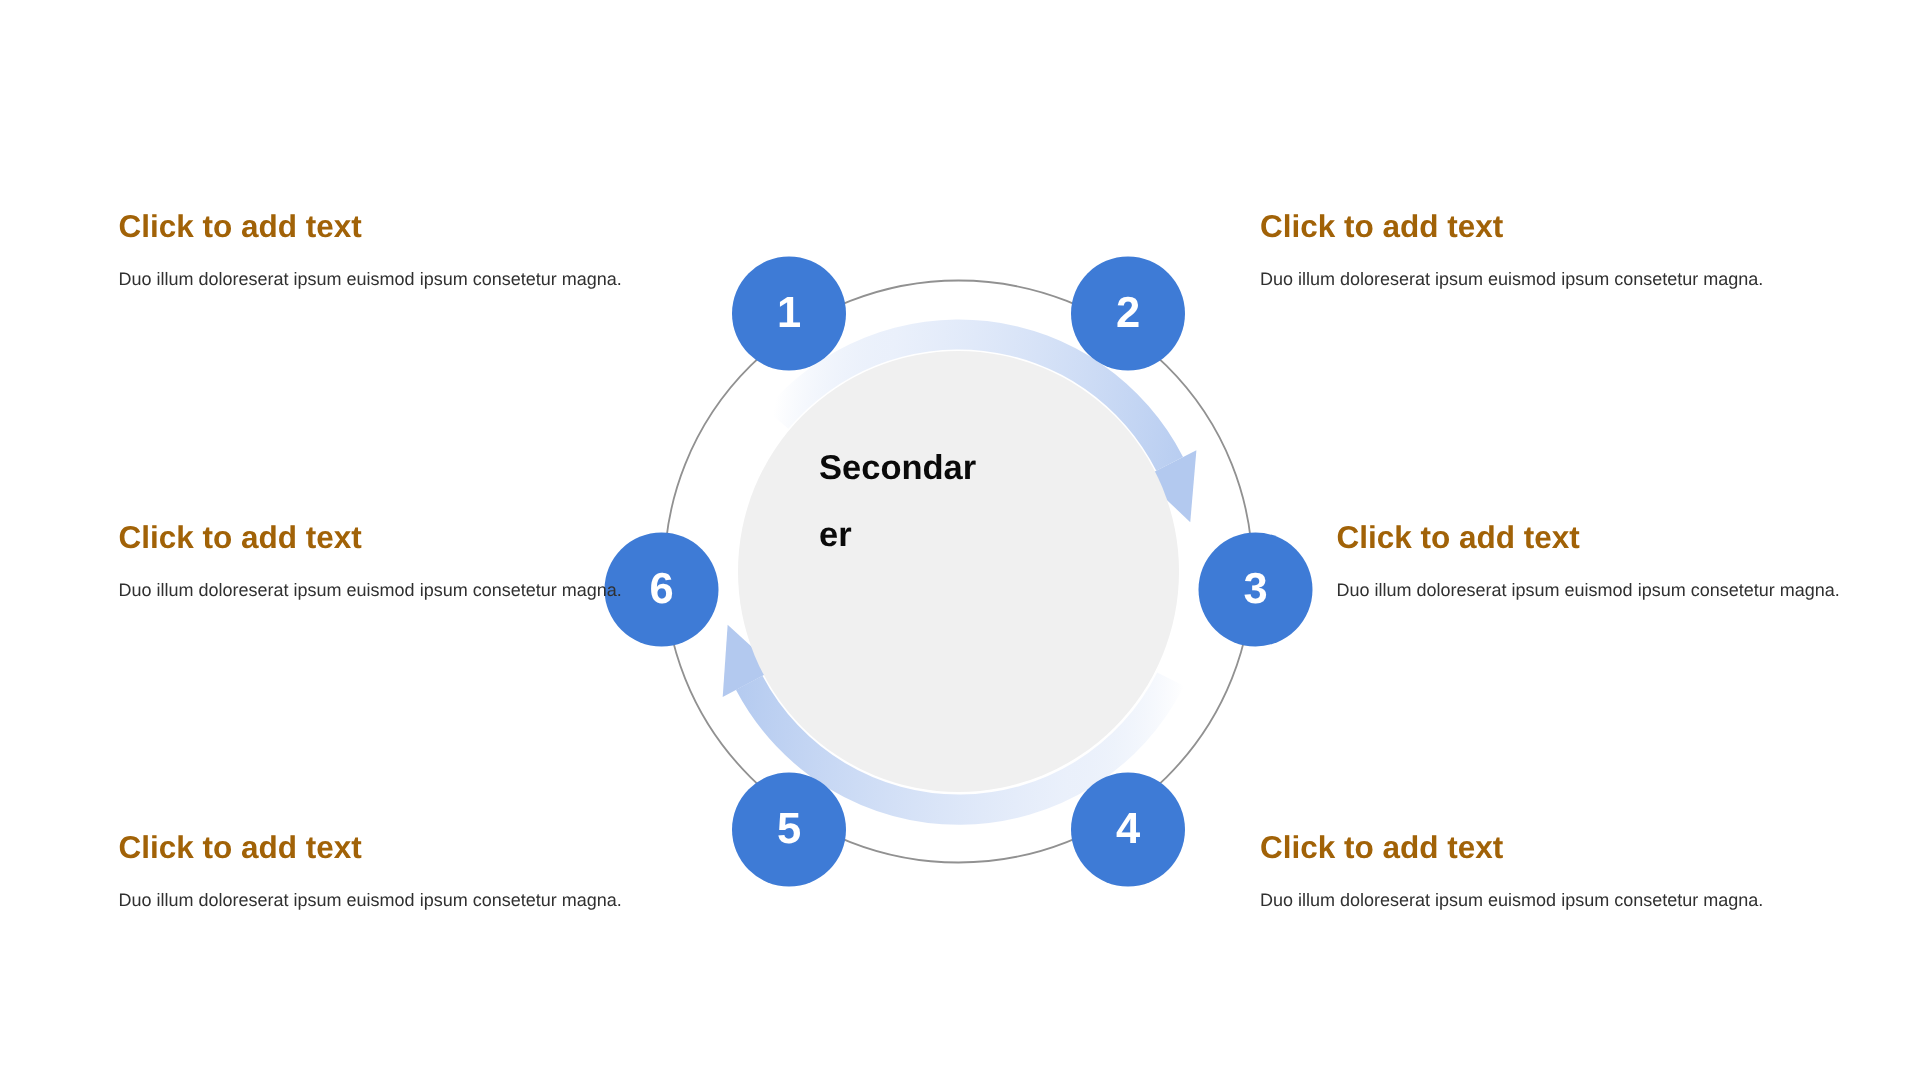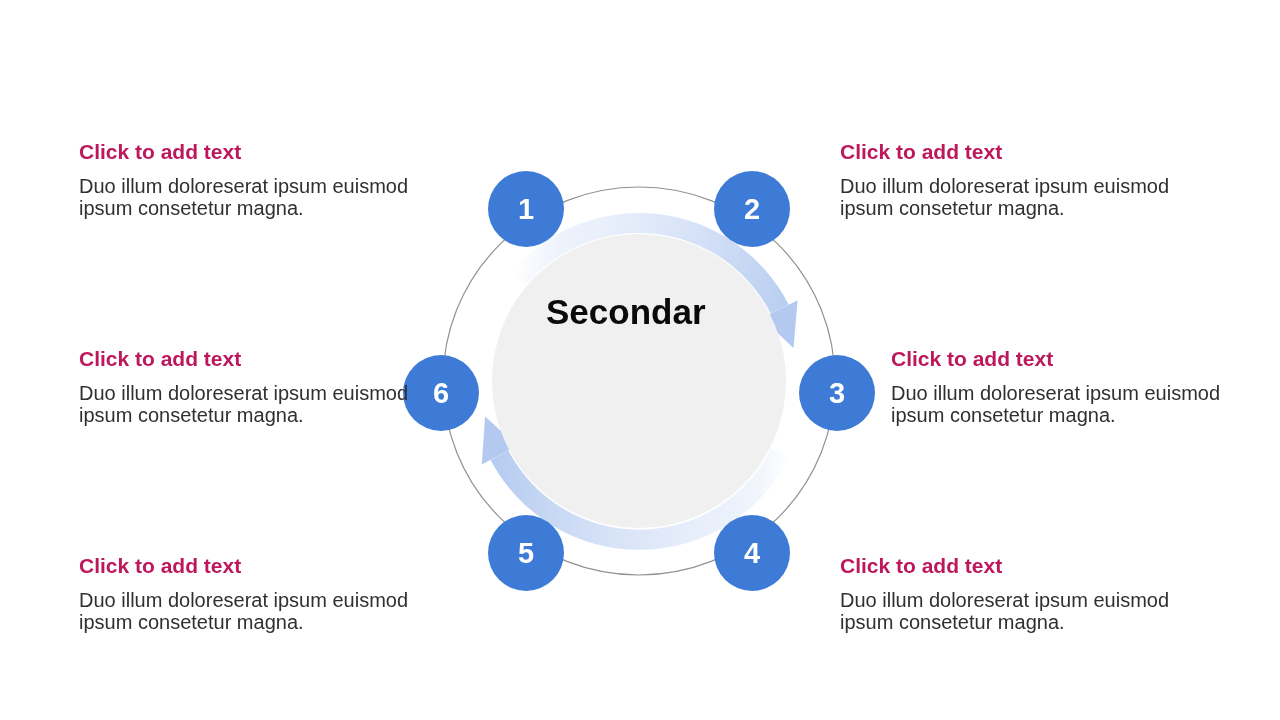--- a/index.html
+++ b/index.html
@@ -11,30 +11,30 @@
   
   .node{
     position:absolute;width:76px;height:76px;border-radius:50%;
     background:#3e7bd6;color:#ffffff;display:flex;align-items:center;justify-content:center;
     font-size:29px;font-weight:700;
   }
   .node span{pointer-events:none;}
   
   .ctitle{
     position:absolute;left:546px;top:289px;width:200px;
-    font-size:35px;line-height:45px;font-weight:700;color:#0a0a0a;
+    font-size:23px;line-height:45px;font-weight:700;color:#0a0a0a;
   }
   .ctitle span{display:block;white-space:nowrap;}
   
   .tblock{position:absolute;width:340px;}
   .tblock h3{
-    margin:0 0 11px 0;font-size:21px;line-height:25px;font-weight:700;color:#be185d;
+    margin:0 0 11px 0;font-size:21px;line-height:25px;font-weight:700;color:#a16207;
   }
   .tblock p{
-    margin:0;font-size:20px;line-height:22px;color:#303030;
+    margin:0;font-size:12px;line-height:22px;color:#303030;
   }
   .pos-tl{left:79px;top:139px;}
   .pos-tr{left:840px;top:139px;}
   .pos-ml{left:79px;top:346px;}
   .pos-mr{left:891px;top:346px;}
   .pos-bl{left:79px;top:553px;}
   .pos-br{left:840px;top:553px;}
   .node-1{left:488px;top:171px;}
   .node-2{left:714px;top:171px;}
   .node-3{left:799px;top:355px;}
@@ -71,20 +71,21 @@
     <g>
       <path d="M 789.4 457.4 A 168 168 0 0 1 490.6 459.9 L 508.3 450.5 A 148 148 0 0 0 771.5 448.3 Z" fill="url(#bottomArcGrad)"></path>
       <path d="M 481.8 464.6 L 517.1 445.8 L 485.1 416.5 Z" fill="#b3c9ef"></path>
     </g>
 
     <circle cx="639" cy="381" r="147" fill="#f0f0f0"></circle>
   </svg>
 
   <div class="ctitle">
     <span>Secondar</span>
+    <span>er</span>
   </div>
 
   <div class="node node-1">
     <span>1</span>
   </div>
   <div class="node node-2">
     <span>2</span>
   </div>
   <div class="node node-3">
     <span>3</span>

